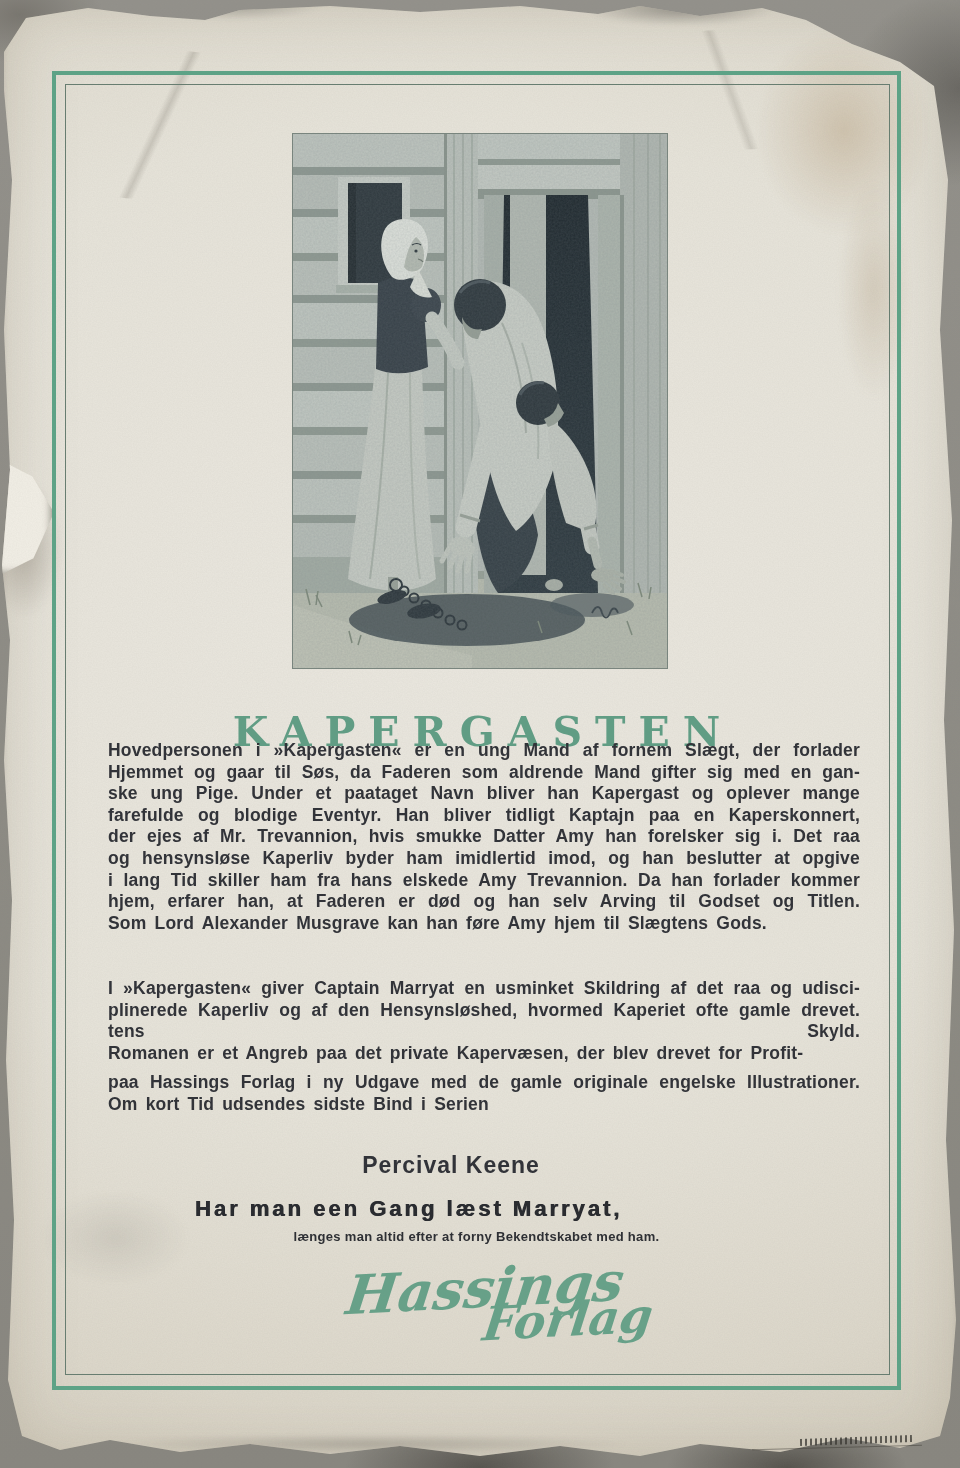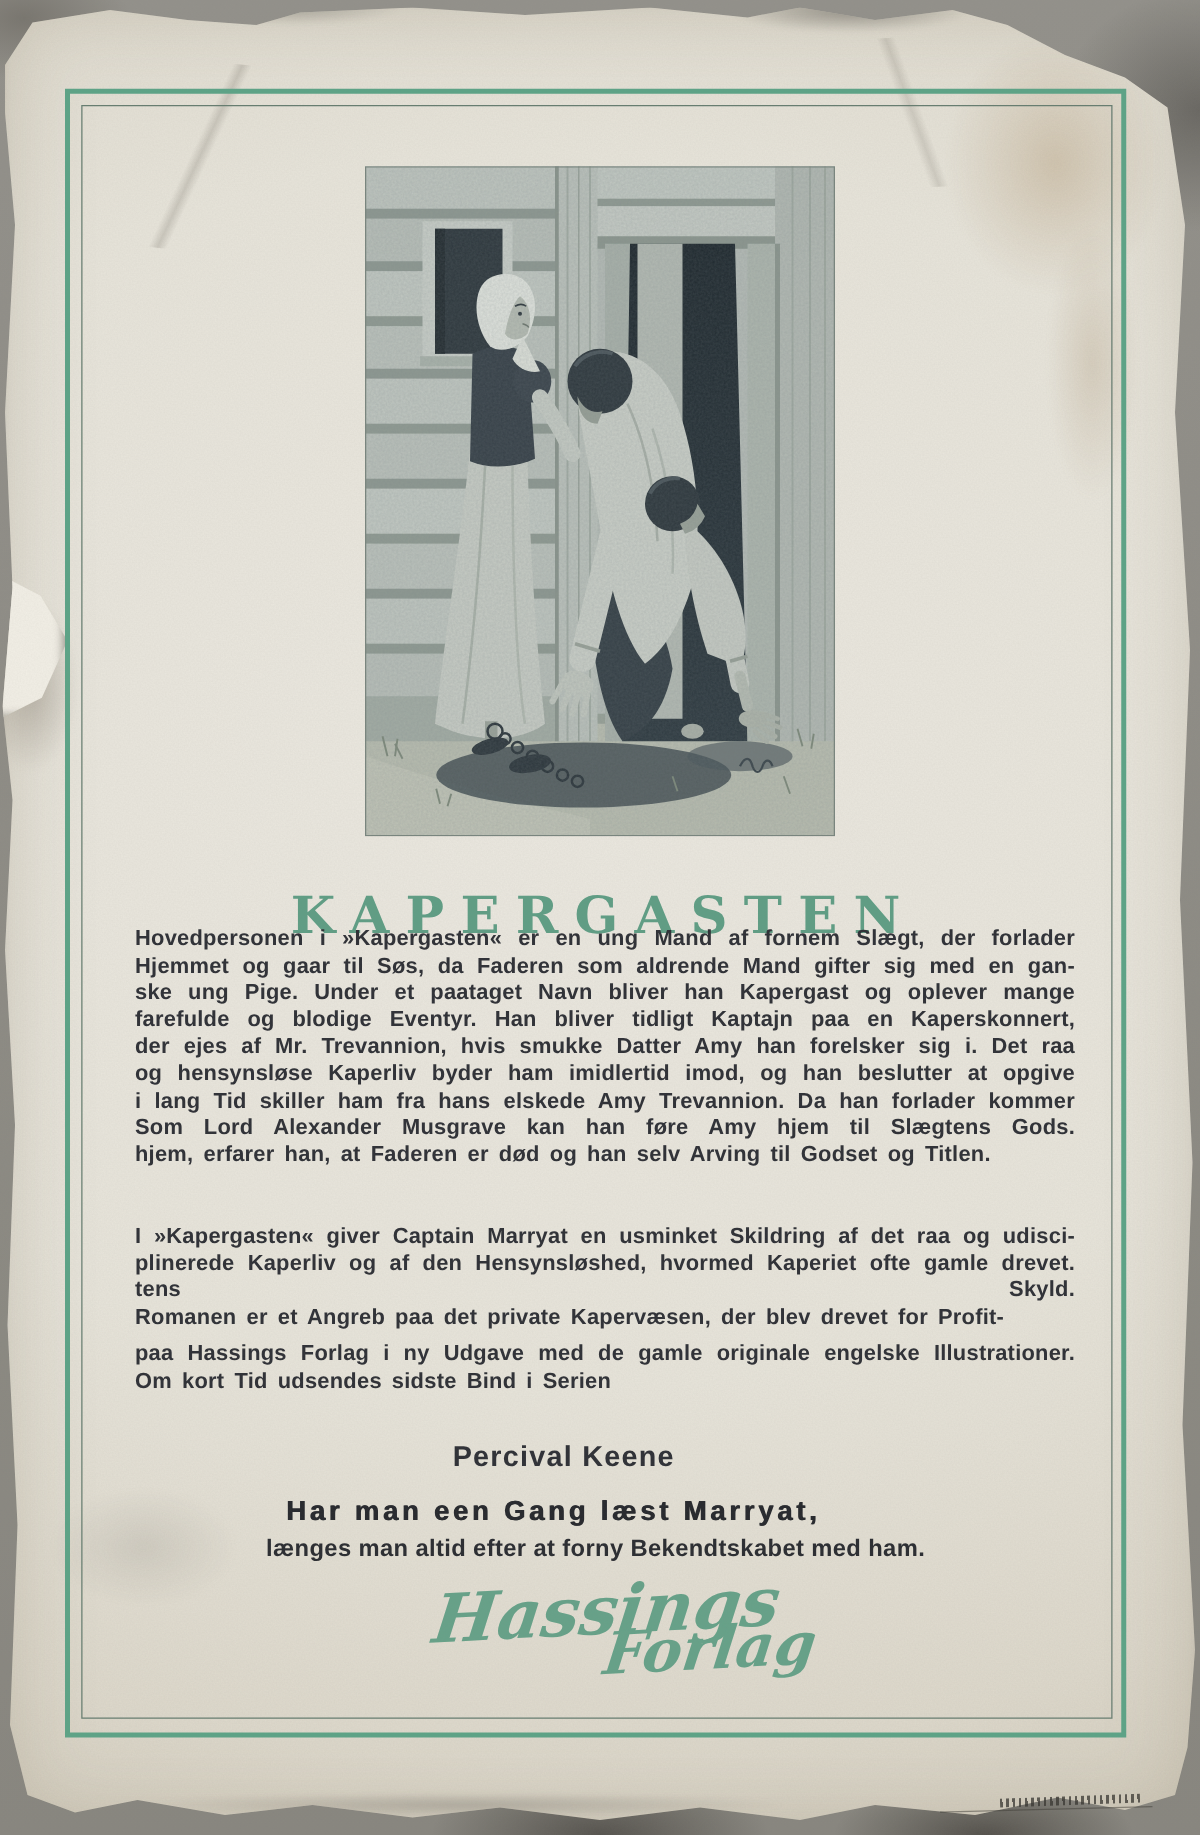--- a/index.html
+++ b/index.html
@@ -50,23 +50,23 @@
     letter-spacing:13px;text-indent:13px;color:#5f9e85;}
   .para{left:108px;width:752px;color:#2e3036;font-size:17.5px;line-height:21.6px;
     font-weight:700;letter-spacing:.2px;word-spacing:3px;}
   .p1{top:740px;} .p2{top:978px;} .p3{top:1072px;}
   .tline{text-align:justify;text-align-last:justify;}
   .para .tline:last-child{text-align-last:left;}
   .keene{left:52px;width:798px;top:1152px;text-align:center;
     font-size:23px;font-weight:700;letter-spacing:1px;color:#2e3036;}
   .slogan1{left:52px;width:713px;top:1196px;text-align:center;
     font-size:22px;font-weight:700;letter-spacing:3px;color:#26282d;
-    text-shadow:.7px 0 currentColor;padding-left:34px;}
+    text-shadow:.7px 0 currentColor;}
   .slogan2{left:52px;width:849px;top:1229px;text-align:center;
-    font-size:19px;font-weight:700;letter-spacing:.3px;color:#2a2c31;}
+    font-size:13px;font-weight:700;letter-spacing:.3px;color:#2a2c31;}
   .publisher{left:348px;top:1256px;width:310px;height:110px;color:#66a289;}
   .pub-hassings{position:absolute;left:0;top:0;font-family:"DejaVu Serif",serif;
     font-style:italic;font-weight:700;font-size:54px;transform:skewX(-10deg) rotate(-3deg);}
   .pub-forlag{position:absolute;left:136px;top:36px;font-family:"DejaVu Serif",serif;
     font-style:italic;font-weight:700;font-size:47px;transform:skewX(-10deg) rotate(-3deg);}
   .printer-mark{left:800px;top:1437px;width:112px;height:7px;opacity:.75;transform:rotate(-2deg);
     background:repeating-linear-gradient(90deg,#35332e 0 2px,rgba(0,0,0,0) 2px 5px);}
   .printer-line{left:752px;top:1447px;width:170px;height:1px;background:rgba(60,58,52,.5);transform:rotate(-1.5deg);}
   .grain{position:absolute;left:0;top:0;pointer-events:none;}
 </style>
@@ -245,22 +245,22 @@
 <h1 class="title abs">KAPERGASTEN</h1>
 
 <div class="para p1 abs">
     <div class="tline">Hovedpersonen i »Kapergasten« er en ung Mand af fornem Slægt, der forlader</div>
     <div class="tline">Hjemmet og gaar til Søs, da Faderen som aldrende Mand gifter sig med en gan-</div>
     <div class="tline">ske ung Pige. Under et paataget Navn bliver han Kapergast og oplever mange</div>
     <div class="tline">farefulde og blodige Eventyr. Han bliver tidligt Kaptajn paa en Kaperskonnert,</div>
     <div class="tline">der ejes af Mr. Trevannion, hvis smukke Datter Amy han forelsker sig i. Det raa</div>
     <div class="tline">og hensynsløse Kaperliv byder ham imidlertid imod, og han beslutter at opgive</div>
     <div class="tline">i lang Tid skiller ham fra hans elskede Amy Trevannion. Da han forlader kommer</div>
+    <div class="tline">hjem, erfarer han, at Faderen er død og han selv Arving til Godset og Titlen.</div>
     <div class="tline">Som Lord Alexander Musgrave kan han føre Amy hjem til Slægtens Gods.</div>
-    <div class="tline">hjem, erfarer han, at Faderen er død og han selv Arving til Godset og Titlen.</div>
   </div>
 <div class="para p2 abs">
     <div class="tline">I »Kapergasten« giver Captain Marryat en usminket Skildring af det raa og udisci-</div>
     <div class="tline">plinerede Kaperliv og af den Hensynsløshed, hvormed Kaperiet ofte gamle drevet.</div>
     <div class="tline">tens Skyld.</div>
     <div class="tline">Romanen er et Angreb paa det private Kapervæsen, der blev drevet for Profit-</div>
   </div>
 <div class="para p3 abs">
     <div class="tline">paa Hassings Forlag i ny Udgave med de gamle originale engelske Illustrationer.</div>
     <div class="tline">Om kort Tid udsendes sidste Bind i Serien</div>

